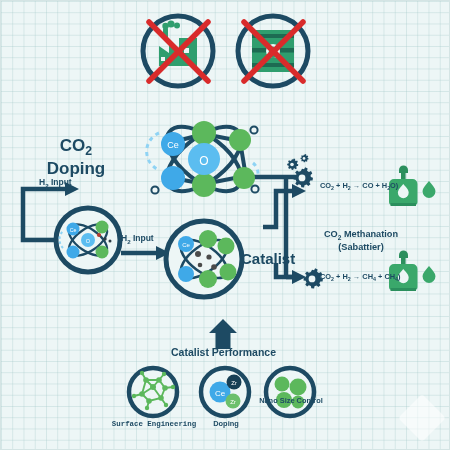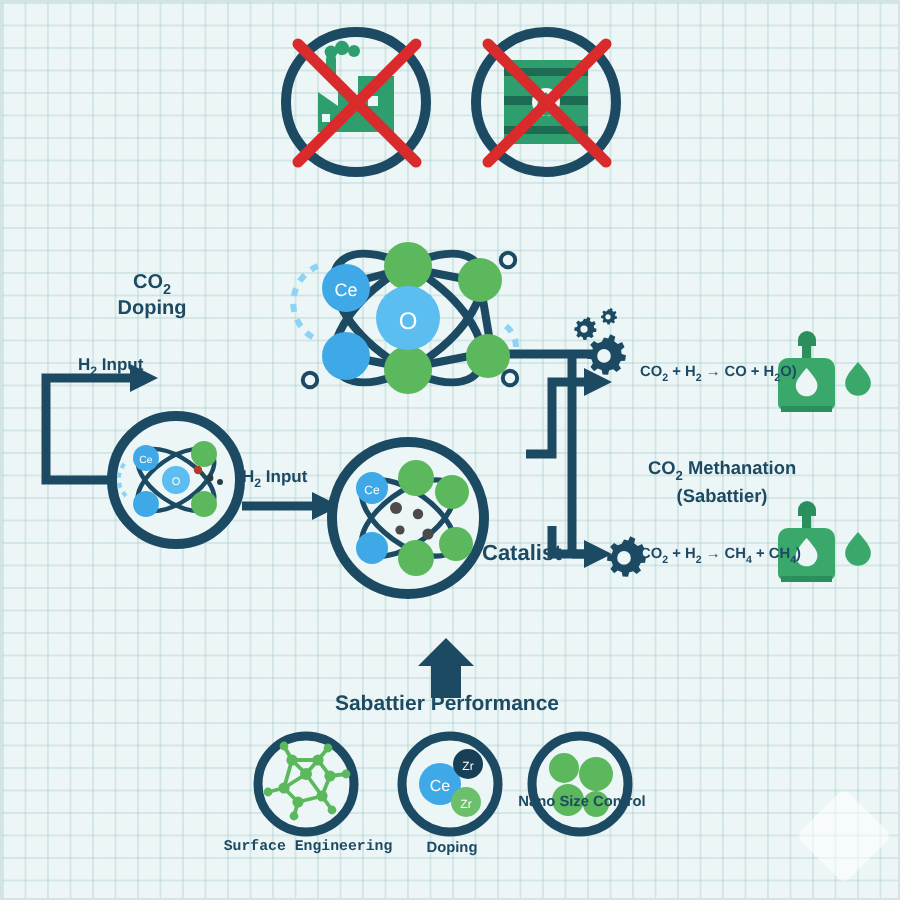--- a/index.html
+++ b/index.html
@@ -244,48 +244,48 @@
 
     <g>
       <circle cx="289" cy="391" r="24" fill="#edf6f6" stroke="#1d4a63" stroke-width="4.5"></circle>
       <circle cx="281" cy="383" r="7.5" fill="#5cb85c"></circle>
       <circle cx="297" cy="386" r="8.5" fill="#5cb85c"></circle>
       <circle cx="283" cy="399" r="8" fill="#5cb85c"></circle>
       <circle cx="297" cy="401" r="6.5" fill="#5cb85c"></circle>
     </g>
   </svg>
 
-  <div class="lbl" style="left:40px; top:135px; width:70px; font-size:10px;">
+  <div class="lbl" style="left:40px; top:135px; width:70px; font-size:17px;">
     <span>CO</span><sub>2</sub><br>
     <span>Doping</span>
   </div>
 
   <div class="lbl" style="left:38px; top:176px; font-size:8.5px;">
     <span>H</span><sub>2</sub><span> Input</span>
   </div>
 
   <div class="lbl" style="left:120px; top:232px; font-size:8.5px;">
     <span>H</span><sub>2</sub><span> Input</span>
   </div>
 
-  <div class="lbl" style="left:240px; top:270px; font-size:11px;">Catalist</div>
+  <div class="lbl" style="left:240px; top:249px; font-size:15px;">Catalist</div>
 
 
   <div class="lbl" style="left:319px; top:181px; font-size:7.4px; font-weight:bold;">
     <span>CO</span><sub>2</sub><span> + H</span><sub>2</sub><span>  →  CO + H</span><sub>2</sub><span>O)</span>
   </div>
 
   <div class="lbl" style="left:300px; top:228px; width:120px; font-size:9.2px;">
     <span>CO</span><sub>2</sub><span> Methanation</span><br>
     <span>(Sabattier)</span>
   </div>
 
   <div class="lbl" style="left:319px; top:272px; font-size:7.4px; font-weight:bold;">
     <span>CO</span><sub>2</sub><span> + H</span><sub>2</sub><span>  →  CH</span><sub>4</sub><span> + CH</span><sub>4</sub><span>)</span>
   </div>
 
-  <div class="lbl" style="left:160px; top:345px; width:125px; font-size:10.5px;">Sabattier Performance</div>
+  <div class="lbl" style="left:160px; top:345px; width:125px; font-size:10.5px;">Catalist Performance</div>
 
   <div class="lbl" style="left:107px; top:419px; width:92px; font-size:7.4px;font-family:Liberation Mono, monospace;">Surface Engineering</div>
   <div class="lbl" style="left:198px; top:419px; width:54px; font-size:7.4px;">Doping</div>
   <div class="lbl" style="left:250px; top:396px; width:80px; font-size:7.4px;">Nano Size Control</div>
 
 </div>
 
 </body></html>

